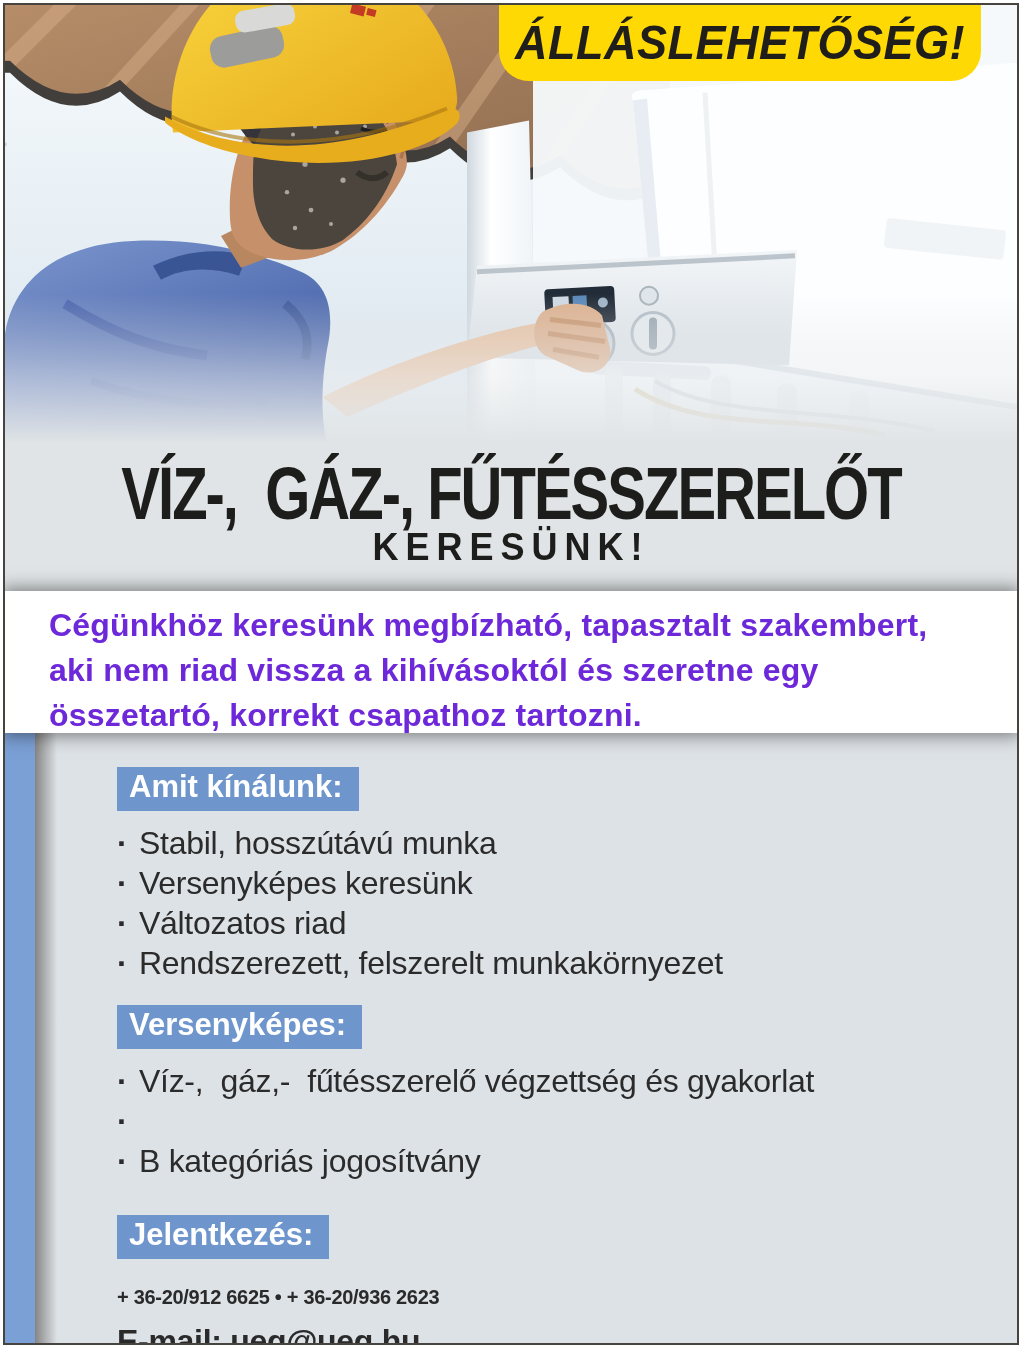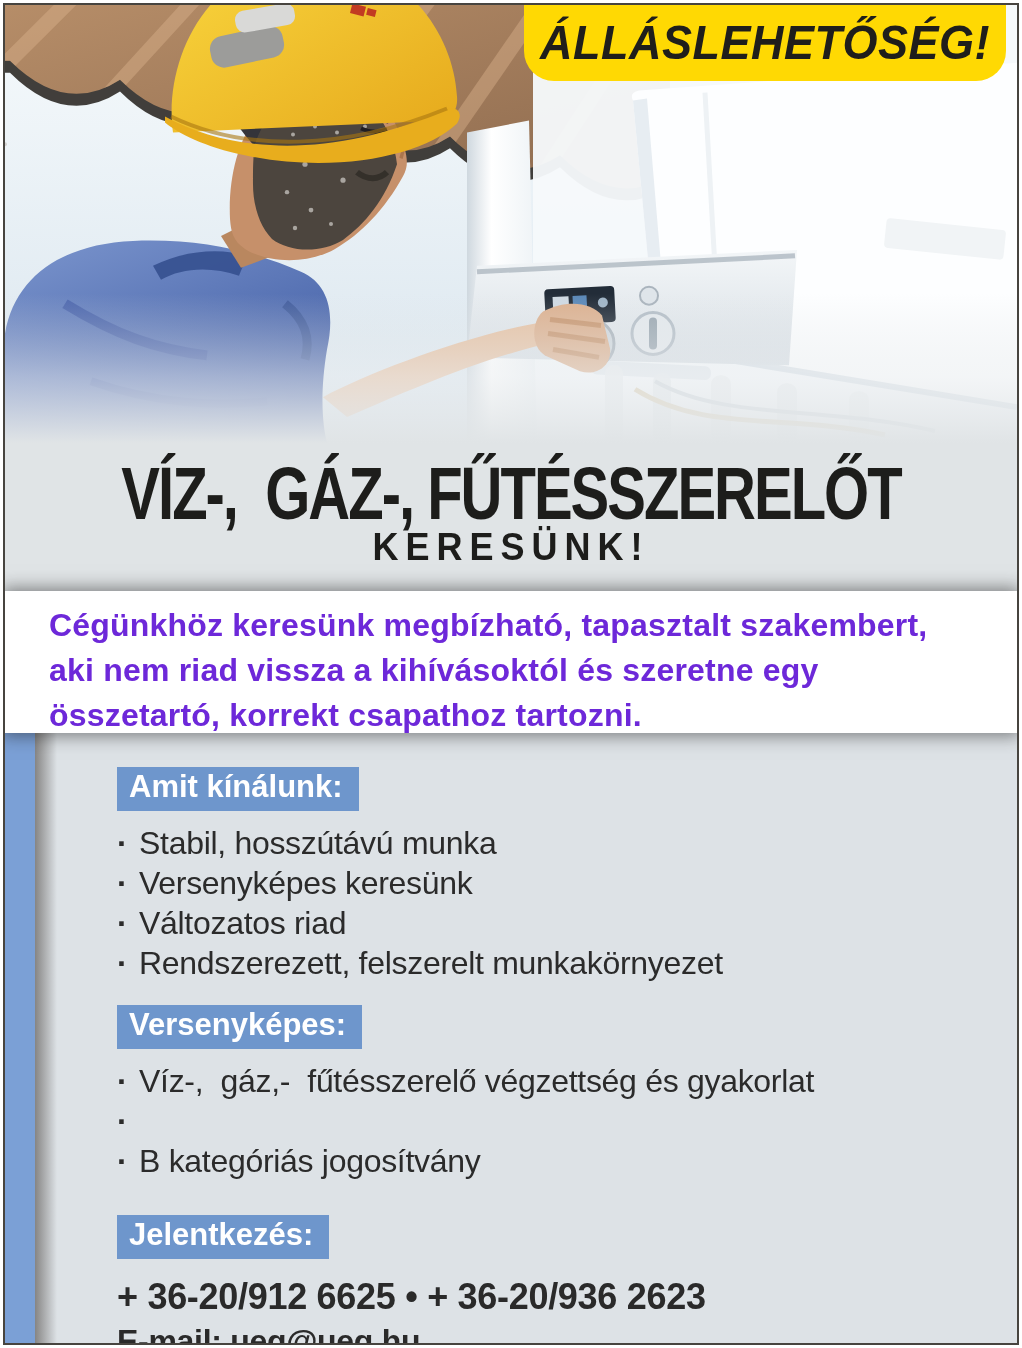--- a/index.html
+++ b/index.html
@@ -3,21 +3,21 @@
 <meta charset="utf-8">
 <style>
   html,body{margin:0;padding:0;background:#ffffff;}
   body{width:1022px;height:1348px;position:relative;font-family:"Liberation Sans","DejaVu Sans",sans-serif;}
   .page{position:absolute;inset:3px;border:2px solid #47443f;background:#dde2e6;overflow:hidden;}
 
   
   .photo{position:absolute;left:0;top:0;width:1012px;height:438px;overflow:hidden;}
   .photo svg{display:block;width:100%;height:100%;}
   .badge{position:absolute;left:494px;top:0;width:482px;height:76px;background:#ffd903;
-         border-radius:0 0 30px 30px;display:flex;align-items:center;justify-content:center;z-index:5;margin-left:25px;}
+         border-radius:0 0 30px 30px;display:flex;align-items:center;justify-content:center;z-index:5;}
   .badge span{font-style:italic;font-weight:bold;font-size:45px;color:#1f1e1b;letter-spacing:.5px;
               transform:scaleY(1.06);white-space:pre;}
 
   
   .title-band{position:absolute;left:0;top:438px;width:1012px;height:148px;background:#e0e4e6;text-align:center;}
   .main-title{margin:0;padding-top:12px;font-weight:bold;font-size:58px;line-height:62px;letter-spacing:-2px;
               color:#1d1d1b;transform:scaleY(1.28);transform-origin:50% 20%;white-space:pre;}
   .sub-title{margin:0;margin-top:10px;font-weight:bold;font-size:36px;line-height:40px;letter-spacing:7px;
              color:#1d1d1b;transform:scaleY(1.1);white-space:pre;}
 
@@ -34,21 +34,21 @@
   .stripe-shadow{position:absolute;left:30px;top:0;bottom:0;width:22px;
                  background:linear-gradient(to right,rgba(62,56,52,.55),rgba(62,56,52,0));}
   .heading-row{margin:0 0 12px 0;}
   .section-heading{display:inline-block;background:#6e96cc;color:#ffffff;font-weight:bold;font-size:31px;
                    line-height:34px;padding:3px 16px 7px 12px;white-space:pre;}
   ul.bullets{list-style:none;margin:0 0 22px 0;padding:0;}
   ul.bullets li{display:flex;font-size:32px;line-height:40px;color:#2b2b2b;}
   ul.bullets .dot{width:22px;flex:0 0 22px;text-align:left;font-weight:bold;}
   ul.bullets .txt{white-space:pre;letter-spacing:-.3px;}
   .contact-block{margin-top:34px;}
-  .phone-line{margin-top:16px;font-weight:bold;font-size:36px;line-height:44px;color:#2a2a2a;letter-spacing:-.3px;white-space:pre;}
+  .phone-line{margin-top:16px;font-weight:bold;font-size:20px;line-height:44px;color:#2a2a2a;letter-spacing:-.3px;white-space:pre;}
   .email-line{font-weight:bold;font-size:32px;line-height:44px;color:#2a2a2a;letter-spacing:-.3px;white-space:pre;}
 </style>
 </head>
 <body>
 
 <div class="page">
 
   <div class="photo">
     <svg viewBox="0 0 1012 440" preserveAspectRatio="none">
       <defs>

